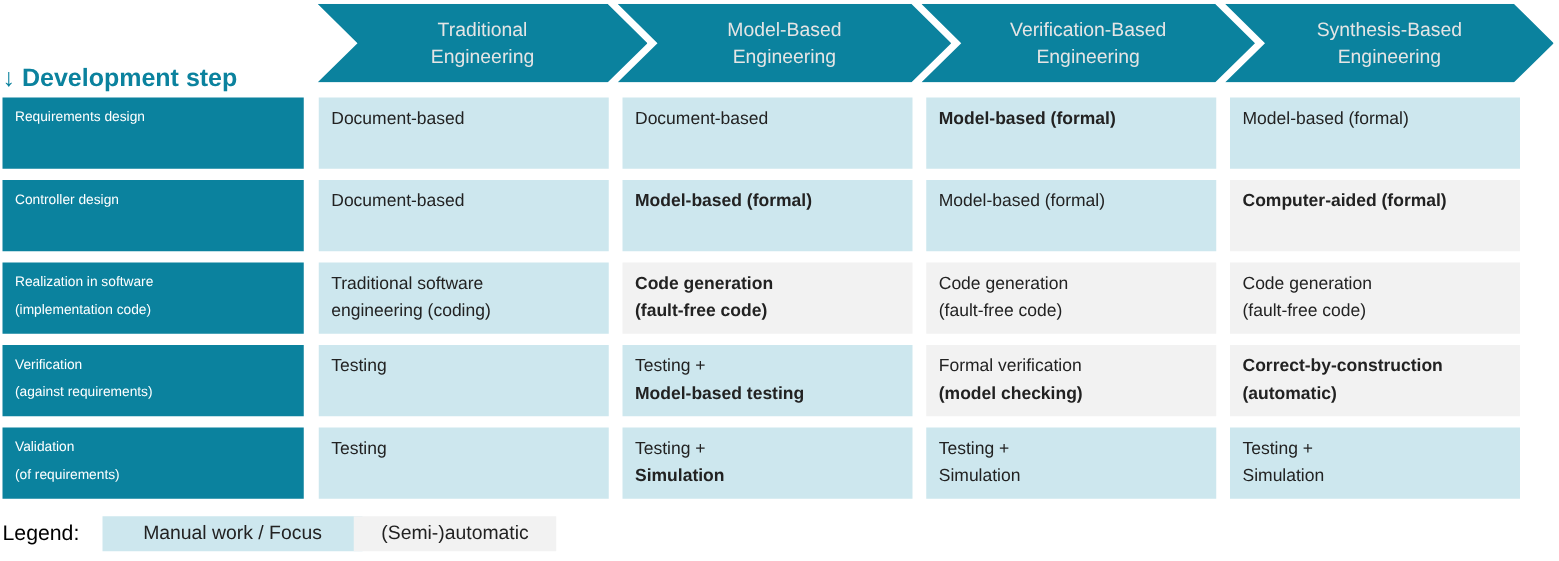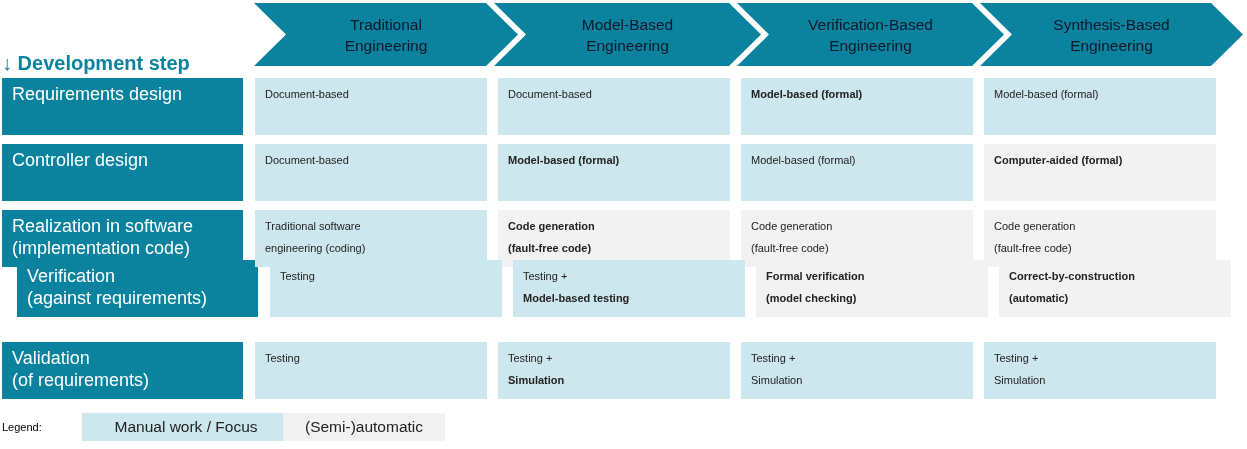--- a/index.html
+++ b/index.html
@@ -16,44 +16,44 @@
   
   .approach-label{position:absolute;left:0;top:4px;width:252px;text-align:right;
     color:var(--teal);font-size:16px;font-weight:700;white-space:nowrap;}
   .step-label{position:absolute;left:2px;top:52px;color:var(--teal);
     font-size:20px;font-weight:700;white-space:nowrap;}
 
   
   .band{position:absolute;left:254px;top:3px;width:989px;height:63px;}
   .seg{position:absolute;top:0;height:63px;background:var(--teal);
     clip-path:polygon(0 0, calc(100% - 32px) 0, 100% 50%, calc(100% - 32px) 100%, 0 100%, 32px 50%);
-    color:#0f172a;display:flex;align-items:center;justify-content:center;}
+    color:#e5e5e5;display:flex;align-items:center;justify-content:center;}
   .seg .seg-txt{white-space:pre-line;text-align:center;font-size:15.5px;line-height:21px;}
   .seg0{left:0;width:264px;}
   .seg1{left:240px;width:267px;}
   .seg2{left:483px;width:267px;}
   .seg3{left:726px;width:263px;}
 
   
   .rowhead{position:absolute;left:2px;width:241px;height:57px;background:var(--teal);
-    color:#ffffff;font-size:18px;line-height:22px;padding:5px 0 0 10px;white-space:pre-line;}
+    color:#ffffff;font-size:11px;line-height:22px;padding:5px 0 0 10px;white-space:pre-line;}
 
   
   .cell{position:absolute;width:232px;height:57px;padding:5px 0 0 10px;
-    color:var(--ink);font-size:11px;line-height:22px;}
+    color:var(--ink);font-size:14px;line-height:22px;}
   .cell.manual{background:var(--manual);}
   .cell.auto{background:var(--auto);}
   .ln{display:block;}
 
-  .r0{top:78px;}.r1{top:144px;}.r2{top:210px;}.r3{top:260px;margin-left:15px;}.r4{top:342px;}
+  .r0{top:78px;}.r1{top:144px;}.r2{top:210px;}.r3{top:276px;}.r4{top:342px;}
   .c0{left:255px;}.c1{left:498px;}.c2{left:741px;}.c3{left:984px;}
 
   
   .legend-label{position:absolute;left:2px;top:413px;height:28px;line-height:28px;
-    color:#000000;font-size:11px;}
+    color:#000000;font-size:17px;}
   .legend-box{position:absolute;top:413px;height:28px;line-height:28px;
     text-align:center;color:var(--ink);font-size:15.5px;}
   .legend-manual{left:82px;width:208px;background:var(--manual);text-align:center;}
   .legend-auto{left:283px;width:162px;background:var(--auto);}
 </style>
 </head>
 <body>
 
 <div class="stage">
 
@@ -132,21 +132,21 @@
   </div>
 
   <div class="cell r3 c0 manual">
     <span class="ln">Testing</span>
   </div>
   <div class="cell r3 c1 manual">
     <span class="ln">Testing +</span>
     <span class="ln" style="font-weight: 700;">Model-based testing</span>
   </div>
   <div class="cell r3 c2 auto">
-    <span class="ln" style="font-weight: 700;">Formal verification</span>
+    <span class="ln" style="font-weight: 400;">Formal verification</span>
     <span class="ln" style="font-weight: 700;">(model checking)</span>
   </div>
   <div class="cell r3 c3 auto">
     <span class="ln" style="font-weight: 700;">Correct-by-construction</span>
     <span class="ln" style="font-weight: 700;">(automatic)</span>
   </div>
 
   <div class="cell r4 c0 manual">
     <span class="ln">Testing</span>
   </div>

